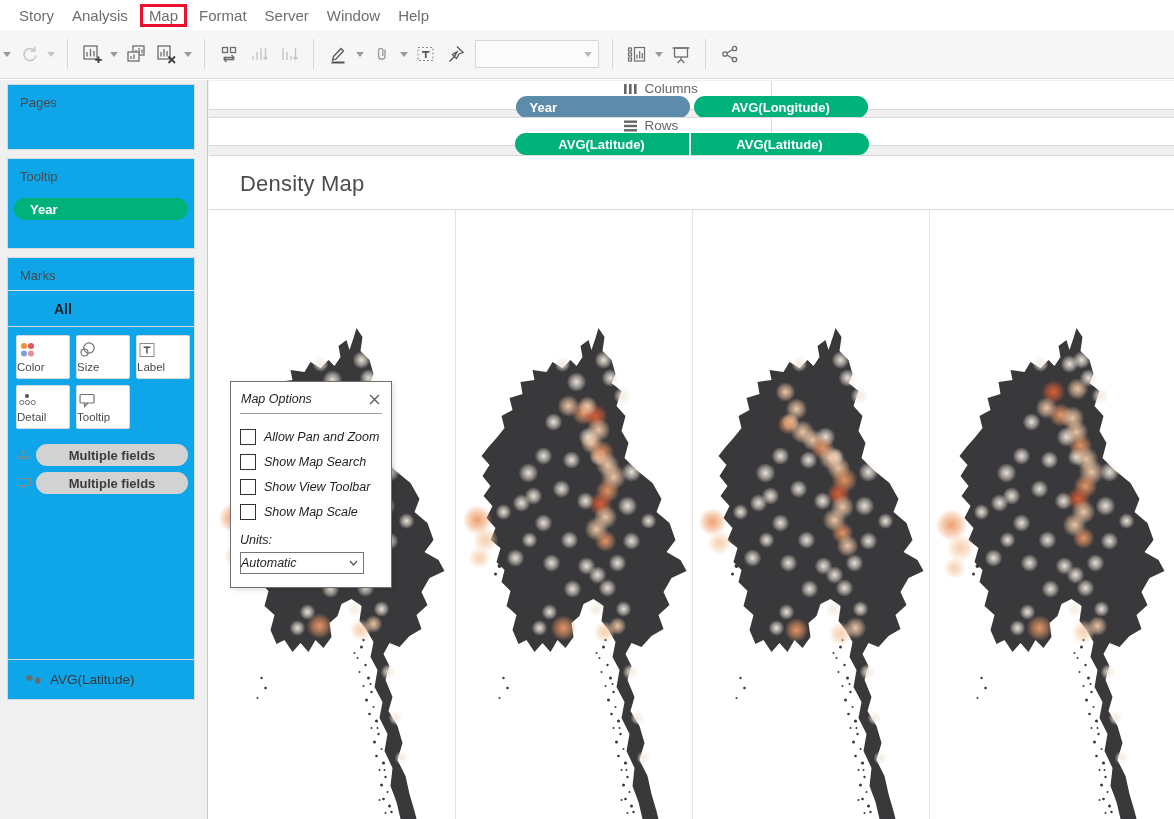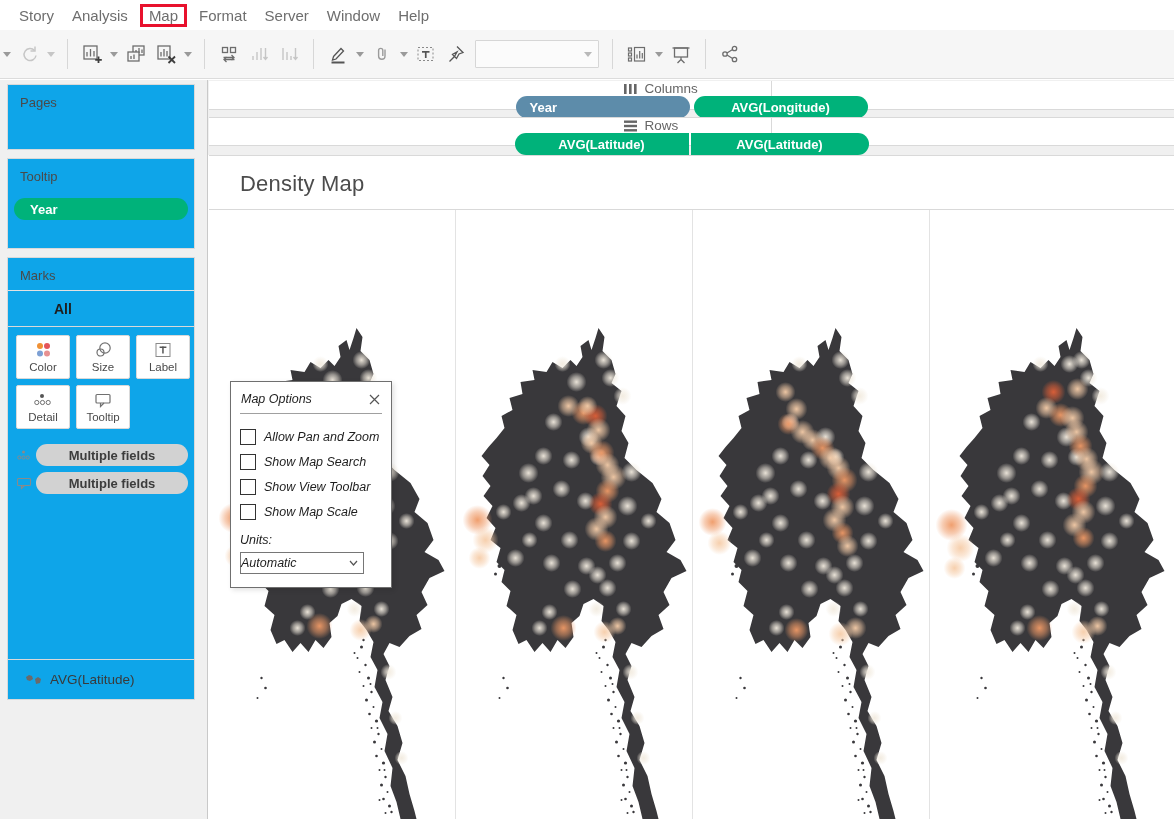--- a/index.html
+++ b/index.html
@@ -34,21 +34,21 @@
   .filters-pill{margin:14px 6px 0 6px;padding-left:16px;}
   .marks-header{height:33px;border-bottom:1px solid #e2e2e2;box-sizing:border-box;}
   .marks-all{height:36px;line-height:36px;border-bottom:1px solid #d9d9d9;font-size:14px;
              font-weight:700;color:#1e1e1e;padding-left:46px;box-sizing:border-box;}
   .mark-type{margin:10px 8px 0 8px;height:24px;border:1px solid #d0d0d0;background:#fff;
              display:flex;align-items:stretch;box-sizing:border-box;}
   .mark-type .mt-label{flex:1;text-align:center;line-height:22px;font-size:12.5px;color:#333;}
   .mark-type .mt-caret{width:22px;border-left:1px solid #d0d0d0;display:flex;align-items:center;justify-content:center;}
   .marks-grid{margin:8px;display:grid;grid-template-columns:54px 54px 54px;gap:6px;}
   .mk-btn{width:54px;height:44px;background:#fff;border:1px solid #d9d9d9;border-radius:2px;
-          display:flex;flex-direction:column;align-items:center;justify-content:center;box-sizing:border-box;}
+          display:flex;flex-direction:column;justify-content:center;box-sizing:border-box;}
   .mk-btn .lbl{font-size:11.5px;color:#4a4a4a;margin-top:2px;}
   .field-rows{margin:14px 6px 0 4px;}
   .field-row{display:flex;align-items:center;height:24px;margin-bottom:4px;}
   .field-row .f-ico{width:24px;display:flex;justify-content:center;}
   .field-pill{flex:1;height:22px;background:#d2d2d2;border-radius:11px;display:flex;align-items:center;
               justify-content:center;font-size:13px;font-weight:700;color:#3c3c3c;}
   .layer-rows{position:absolute;left:0;right:0;bottom:0;}
   .layer-row{height:39px;border-top:1px solid #d9d9d9;display:flex;align-items:center;}
   .layer-row .l-ico{width:26px;margin-left:12px;display:flex;justify-content:center;}
   .layer-row .l-txt{font-size:13.5px;color:#3a3a3a;margin-left:4px;}

